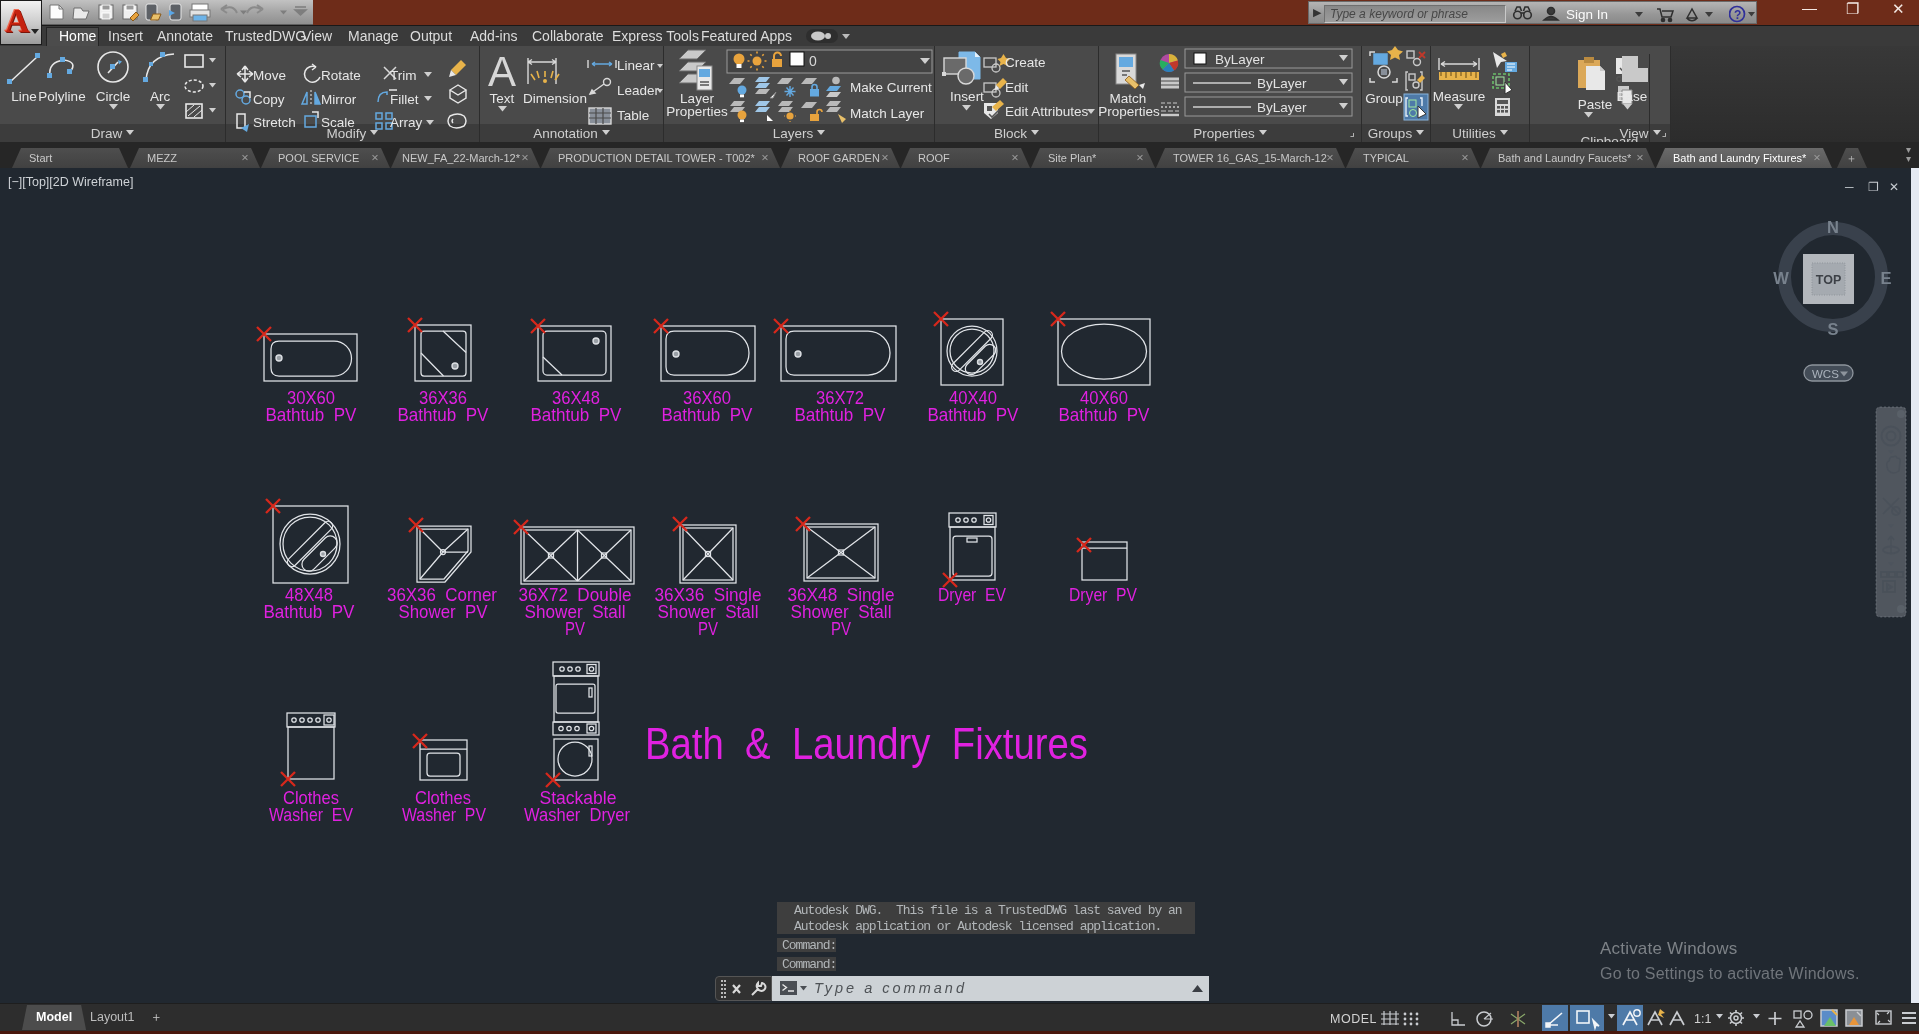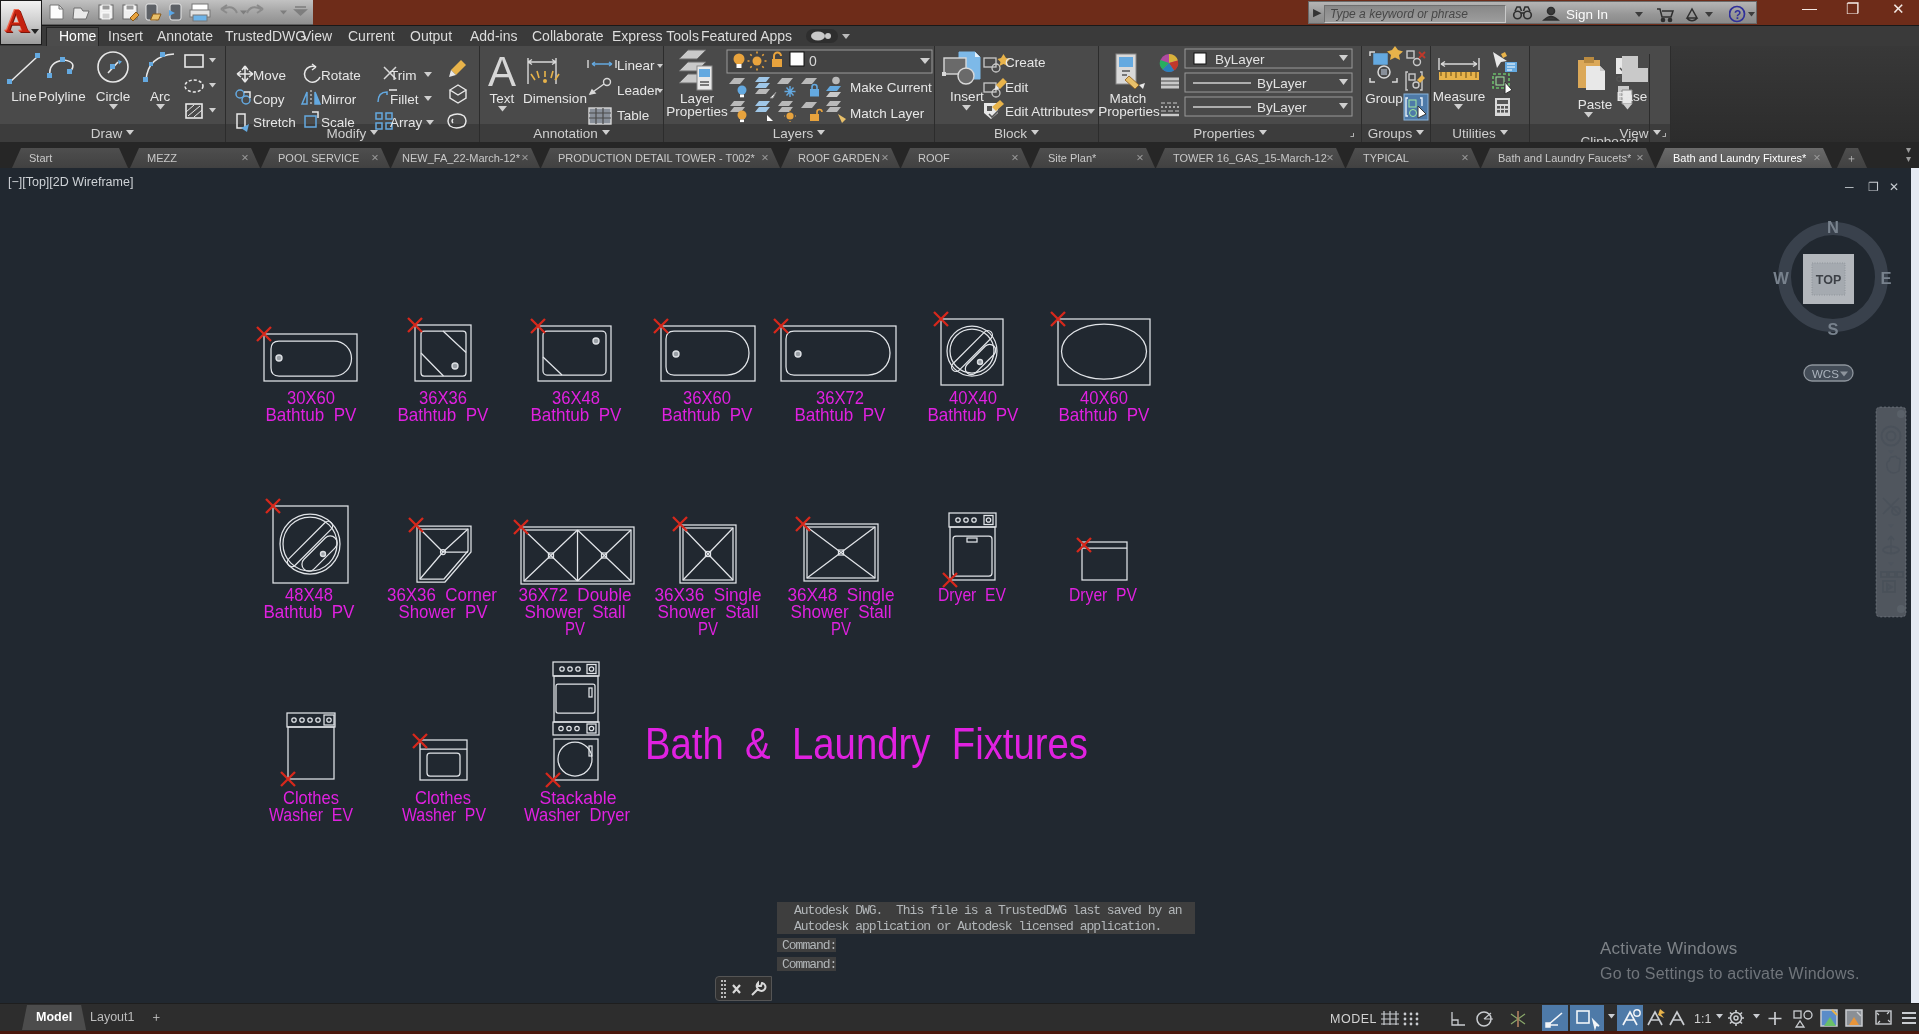--- a/index.html
+++ b/index.html
@@ -140,21 +140,21 @@
   <span style="left:102px;">✕</span>
 </div>
 
 <div class="abs" id="ribbontabs">
   <div id="hometab"></div>
   <span class="rtab active" style="left:59px;">Home</span>
   <span class="rtab" style="left:108px;">Insert</span>
   <span class="rtab" style="left:157px;">Annotate</span>
   <span class="rtab" style="left:225px;">TrustedDWG</span>
   <span class="rtab" style="left:302px;">View</span>
-  <span class="rtab" style="left:348px;">Current</span>
+  <span class="rtab" style="left:348px;">Manage</span>
   <span class="rtab" style="left:410px;">Output</span>
   <span class="rtab" style="left:470px;">Add-ins</span>
   <span class="rtab" style="left:532px;">Collaborate</span>
   <span class="rtab" style="left:612px;">Express Tools</span>
   <span class="rtab" style="left:701px;">Featured Apps</span>
   <svg class="abs" style="left:806px;top:3px" width="44" height="15" viewBox="0 0 44 15">
     <rect x="0" y="0" width="32" height="14" rx="7" fill="#2e2e2e"></rect>
     <ellipse cx="12" cy="7" rx="7" ry="4.5" fill="#c9c9c9"></ellipse>
         <circle cx="22" cy="7" r="3" fill="#c9c9c9"></circle>
     <path d="M36 5 l4 5 4 -5 z" fill="#bbb"></path>
@@ -633,20 +633,29 @@
               <rect x="8" y="7" width="2" height="2"></rect>
           <rect x="5" y="11" width="2" height="2"></rect>
               <rect x="8" y="11" width="2" height="2"></rect>
           <rect x="5" y="15" width="2" height="2"></rect>
               <rect x="8" y="15" width="2" height="2"></rect>
           <rect x="5" y="19" width="2" height="2"></rect>
               <rect x="8" y="19" width="2" height="2"></rect>
         </g>
         <path d="M17 8 l7 8 M24 8 l-7 8" stroke="#d9d9d9" stroke-width="2.2" fill="none"></path>
         <path d="M36 18 l6 -6 M42 12 a4 4 0 1 0 4 -6 l-1 3 -3 0 0 -3 a4.5 4.5 0 0 0 0 6 z" fill="none" stroke="#d9d9d9" stroke-width="2"></path>
+      </svg>
+    </div>
+    <div id="cmdfield">
+      <svg width="437" height="25" viewBox="0 0 437 25">
+        <rect x="8" y="5" width="17" height="14" fill="#4a4e54"></rect>
+        <path d="M10.5 8.5 l4 3 -4 3 M16 15 h6" stroke="#e8e8e8" stroke-width="1.4" fill="none"></path>
+        <path d="M28 10 l3.5 4.5 3.5 -4.5 z" fill="#4a4e54"></path>
+        <text x="42" y="17" font-family="Liberation Mono, monospace" font-style="italic" font-size="14.5" letter-spacing="3" fill="#4e5256">Type a command</text>
+        <path d="M420 16 l5.5 -7 5.5 7 z" fill="#3a3e44"></path>
       </svg>
     </div>
   </div>
 
   <span class="abs" style="left:1600px;top:771px;font-size:17px;color:#7d8287;letter-spacing:0.2px;">Activate Windows</span>
   <span class="abs" style="left:1600px;top:797px;font-size:16px;color:#70757b;letter-spacing:0.2px;">Go to Settings to activate Windows.</span>
 
   <svg class="abs" style="left:0;top:0;" width="1919" height="835" viewBox="0 168 1919 835">
    <style>
      .fx{stroke:#e1e4e8;fill:none;stroke-width:1.25;}

